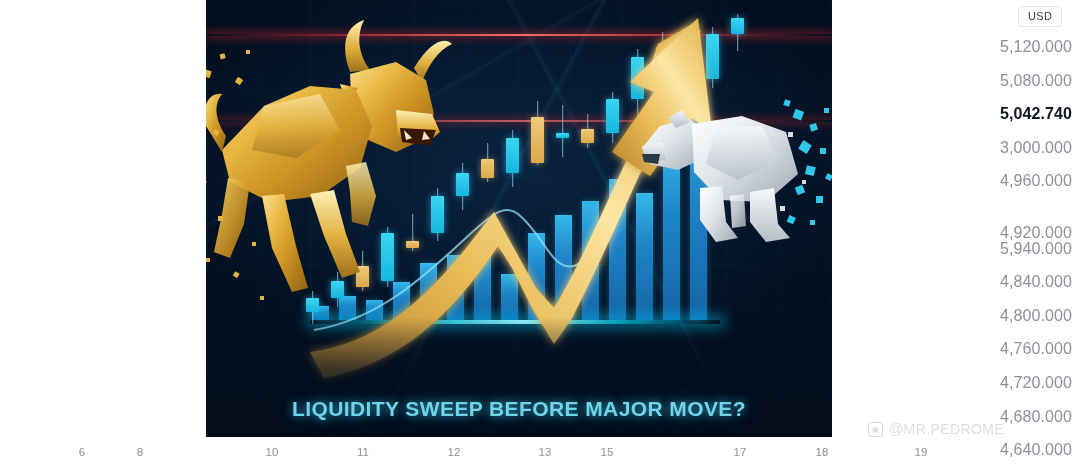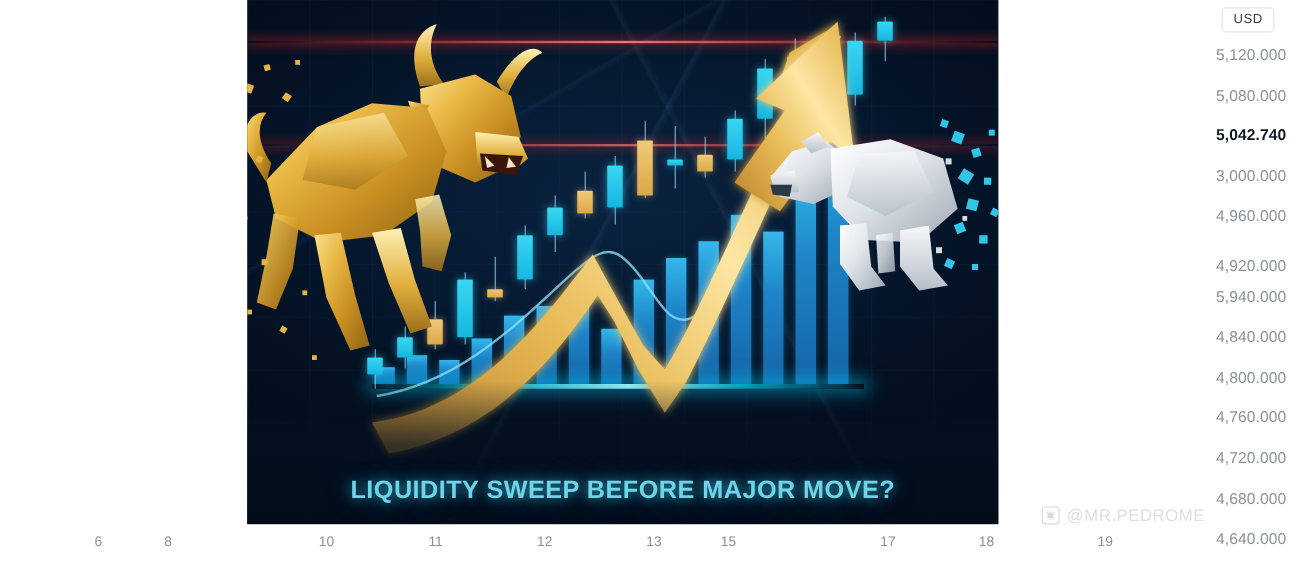--- a/index.html
+++ b/index.html
@@ -18,21 +18,21 @@
   }
   #currency-badge {
     position:absolute; left:14px; top:6px;
     padding:3px 9px 4px;
     border:1px solid #e2e4e8; border-radius:4px;
     background:#ffffff;
     font-size:11px; color:#3b3f46; letter-spacing:.3px;
   }
   .price-tick {
     position:absolute; right:8px;
-    font-size:13px; color:#8c9099;
+    font-size:16px; color:#8c9099;
     white-space:nowrap; letter-spacing:.1px;
   }
   .price-tick.current { color:#11161f; font-weight:bold; }
 
   
   #time-axis {
     position:absolute; left:0; top:437px; width:1080px; height:35px;
     background:#ffffff; z-index:30;
   }
   .time-tick {
@@ -411,21 +411,21 @@
     </div>
   </div>
 
   <div id="price-axis">
     <div id="currency-badge">USD</div>
   <div class="price-tick" style="top: 38px;">5,120.000</div>
       <div class="price-tick" style="top: 71.6px;">5,080.000</div>
       <div class="price-tick current" style="top: 105.2px;">5,042.740</div>
       <div class="price-tick" style="top: 138.8px;">3,000.000</div>
       <div class="price-tick" style="top: 172.4px;">4,960.000</div>
-      <div class="price-tick" style="top: 214px; margin-left: 44px;">4,920.000</div>
+      <div class="price-tick" style="top: 224px; margin-left: 44px;">4,920.000</div>
       <div class="price-tick" style="top: 239.6px;">5,940.000</div>
       <div class="price-tick" style="top: 273.2px;">4,840.000</div>
       <div class="price-tick" style="top: 306.8px;">4,800.000</div>
       <div class="price-tick" style="top: 340.4px;">4,760.000</div>
       <div class="price-tick" style="top: 374px;">4,720.000</div>
       <div class="price-tick" style="top: 407.6px;">4,680.000</div>
       <div class="price-tick" style="top: 441.2px;">4,640.000</div>
     </div>
 
   <div id="time-axis">

